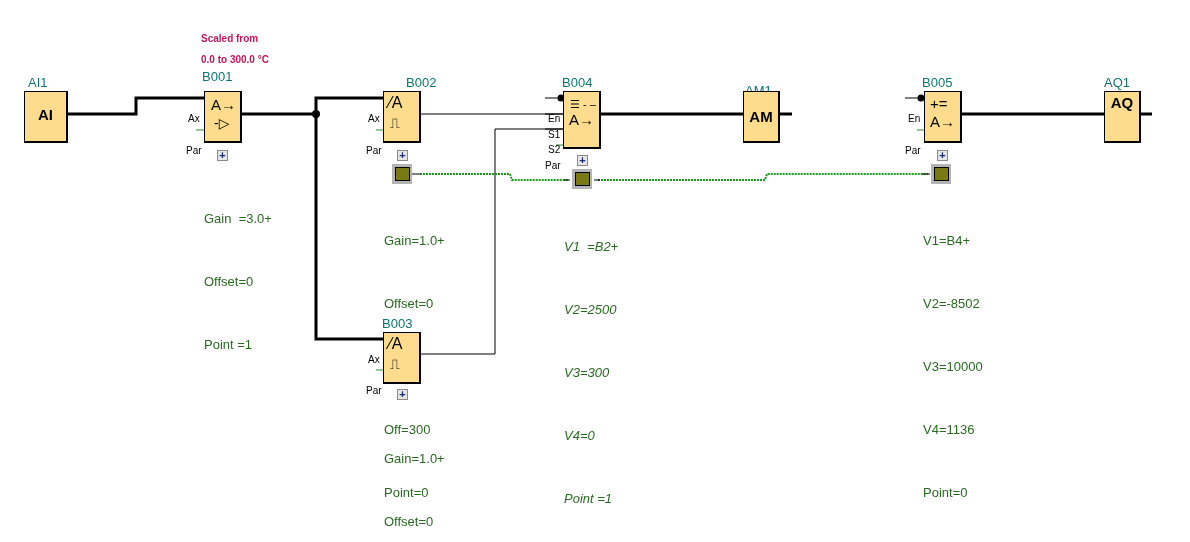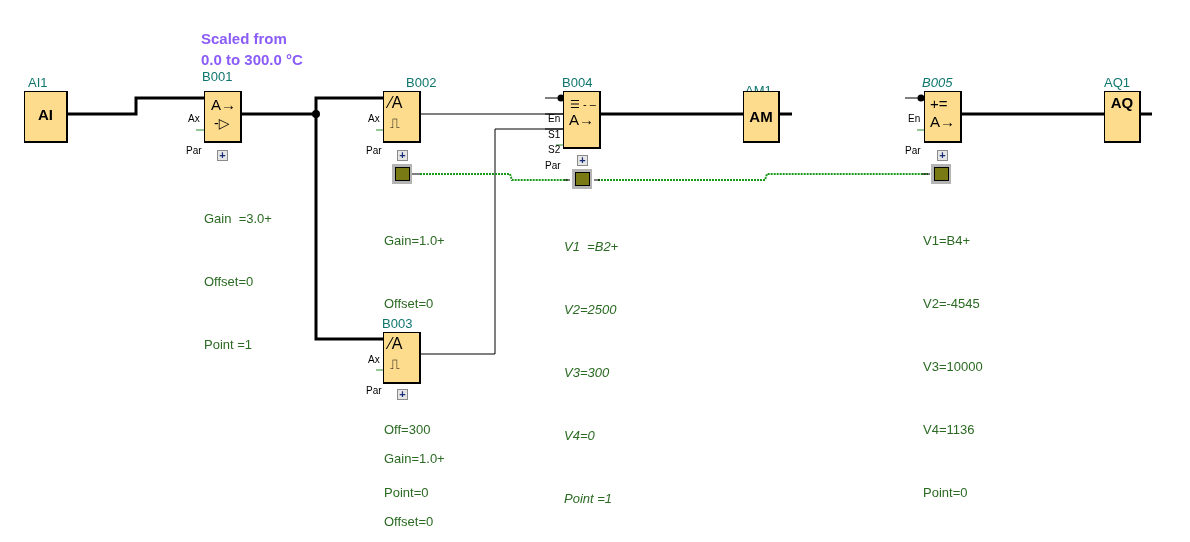--- a/index.html
+++ b/index.html
@@ -9,21 +9,21 @@
   .blk { position:absolute; background:#fddc8e; border:1px solid #000;
          border-right-width:2px; border-bottom-width:2px; box-sizing:border-box; }
   .blk-name { position:absolute; font-size:13px; color:#0f766e; }
   .blk-label { position:absolute; font-weight:bold; font-size:15px; color:#000; left:0; right:0; text-align:center; }
   .pin { position:absolute; font-size:10px; color:#000;margin-top:24px; }
   .params { position:absolute; font-size:13px; color:#2a6a22; line-height:21px; white-space:pre; }
   .expand { position:absolute; width:11px; height:11px; background:#e6e6e6; border:1px solid #8a8a8a;
             box-sizing:border-box; color:#1a2f7a; font-size:11px; line-height:9px; text-align:center; font-weight:bold; }
   .memo { position:absolute; width:20px; height:20px; background:#b4b4b4; }
   .memo > div { position:absolute; left:3px; top:3px; width:13px; height:12px; background:#7a7a14; border:1px solid #000; }
-  .caption { position:absolute; left:201px; top:28px; font-weight:bold; font-size:15px; line-height:21px; color:#8b5cf6; }
+  .caption { position:absolute; left:201px; top:28px; font-weight:bold; font-size:10px; line-height:21px; color:#be185d; }
   .ico { position:absolute; font-size:14px; color:#000; line-height:14px; }
 </style>
 </head>
 <body>
 
 <svg id="canvas" width="1190" height="542">
 
   <g stroke="#000" stroke-width="3" fill="none">
     <polyline points="60,114 136,114 136,98 204,98"></polyline>
     <polyline points="241,114 316,114"></polyline>
@@ -150,34 +150,34 @@
   <div>V3=300</div>
   <div>V4=0</div>
   <div>Point =1</div>
 </div>
 
 <div class="blk-name" style="left:745px;top:75px;margin-top:8px;">AM1</div>
 <div class="blk" style="left:743px;top:91px;width:37px;height:52px;">
   <div class="blk-label" style="top:16px;">AM</div>
 </div>
 
-<div class="blk-name" style="left:922px;top:75px;font-style:italic;">B005</div>
+<div class="blk-name" style="left:922px;top:75px;">B005</div>
 <div class="pin" style="left:908px;top:89px;">En</div>
 <div class="pin" style="left:905px;top:121px;">Par</div>
 <div class="blk" style="left:924px;top:91px;width:38px;height:52px;">
   <div class="ico" style="left:5px;top:5px;font-size:15px;">+=</div>
   <div class="ico" style="left:5px;top:23px;font-size:15px;">A→</div>
 </div>
 <div class="expand" style="left:937px;top:150px;">+</div>
 <div class="memo" style="left:931px;top:164px;">
     <div></div>
   </div>
 <div class="params" style="left:923px;top:188px;">
   <div>V1=B4+</div>
-  <div>V2=-4545</div>
+  <div>V2=-8502</div>
   <div>V3=10000</div>
   <div>V4=1136</div>
   <div>Point=0</div>
   
 </div>
 
 <div class="blk-name" style="left:1104px;top:75px;">AQ1</div>
 <div class="blk" style="left:1104px;top:91px;width:37px;height:52px;">
   <div class="blk-label" style="top:2px;">AQ</div>
 </div>

